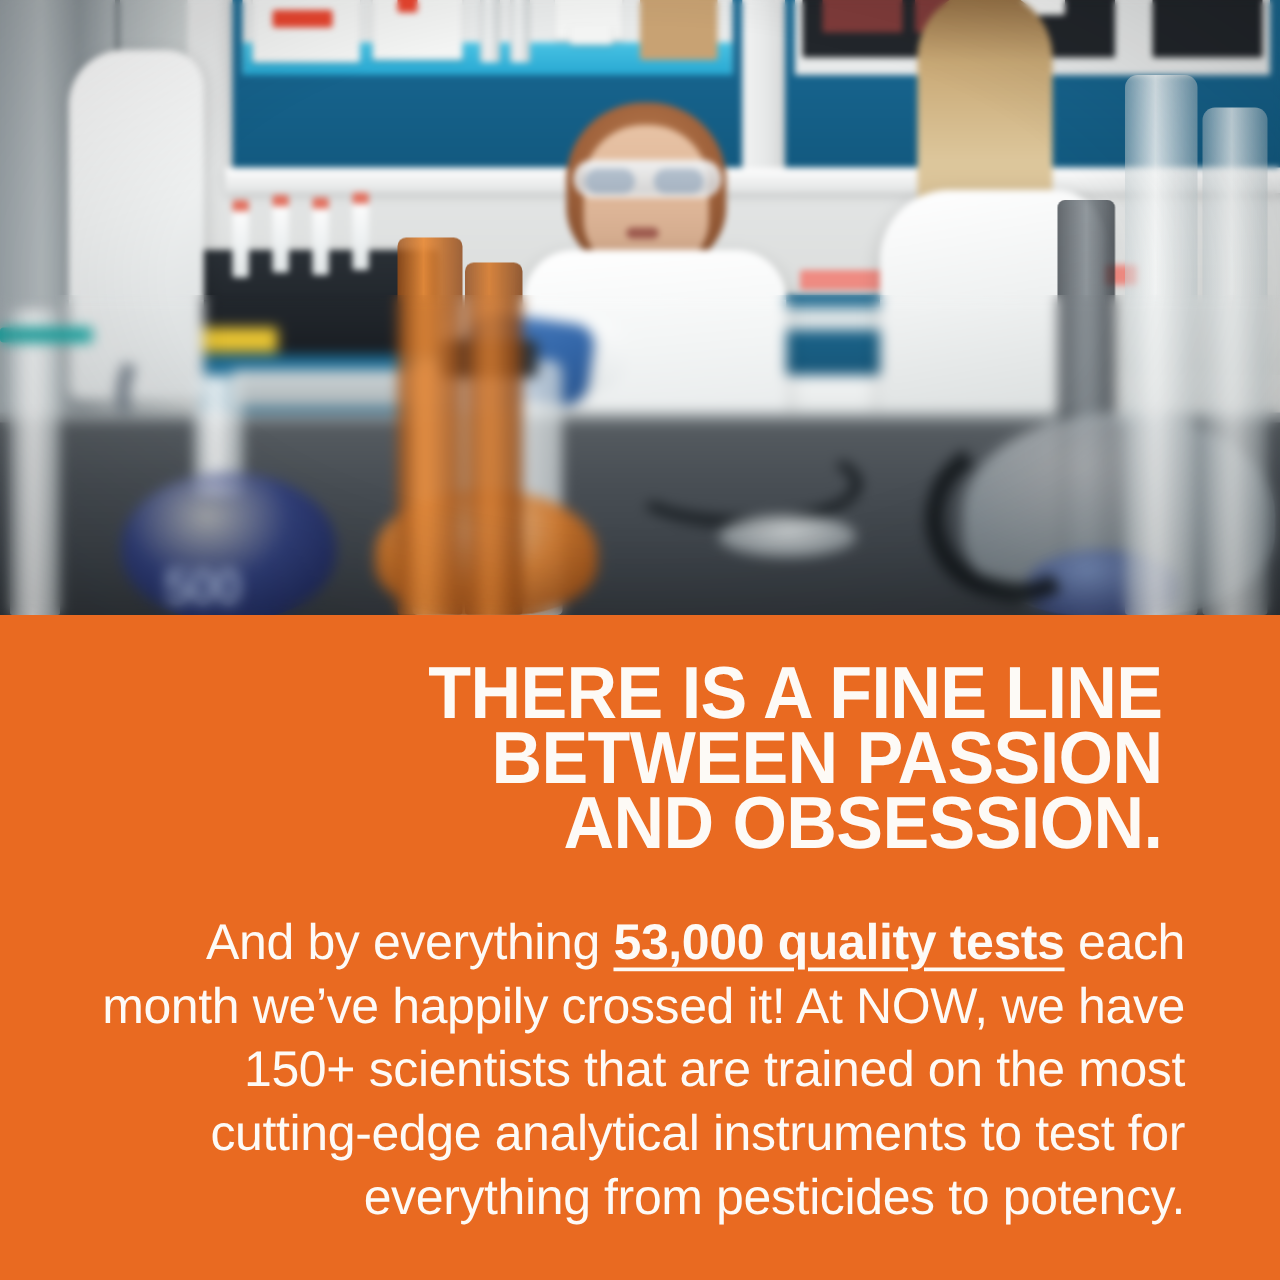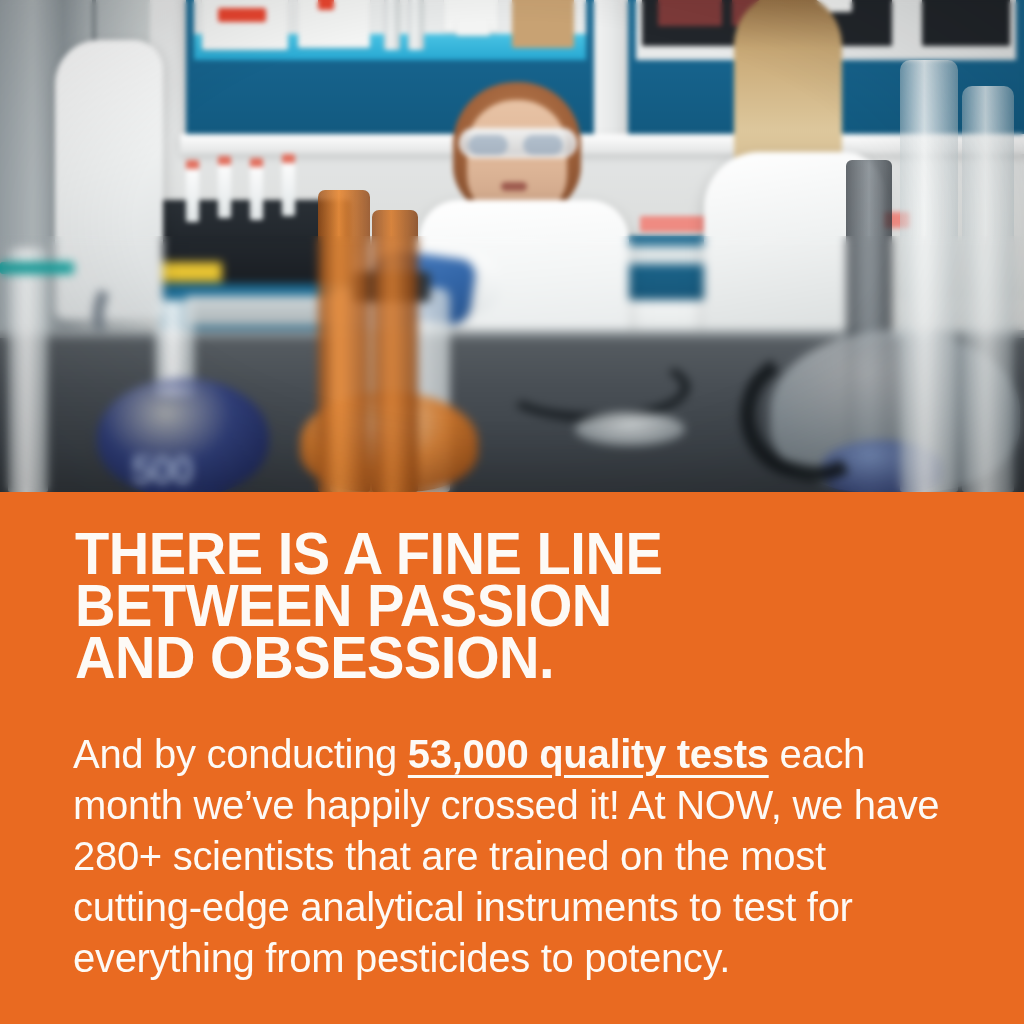--- a/index.html
+++ b/index.html
@@ -338,20 +338,21 @@
   }
   #photo-vignette {
     position:absolute; inset:0; pointer-events:none;
     background:radial-gradient(ellipse at 50% 45%, rgba(0,0,0,0) 52%, rgba(0,0,0,.20) 100%);
   }
 
   
   #text-panel {
     position:absolute; left:0; top:492px; width:1024px; height:532px;
     background:#e96a21;
+    text-align:right;
   }
 
   #headline {
     position:absolute; left:75px; top:36px; width:900px;
     color:#fdfaf6;
     font-family:"Liberation Sans", sans-serif;
     font-weight:bold;
     font-size:59px;
     line-height:52px;
     letter-spacing:-0.5px;
@@ -504,16 +505,16 @@
     <div id="photo-blur-near"></div>
     <div id="photo-vignette"></div>
   </div>
 
   <div id="text-panel" style="background: rgb(233, 106, 33);">
 
     <h1 id="headline" style="color: rgb(253, 250, 246);">THERE IS A FINE LINE
 BETWEEN PASSION
 AND OBSESSION.</h1>
 
-    <p id="body-copy" style="color: rgb(253, 250, 246);"><span>And by conducting </span><span class="stat">53,000 quality tests</span><span> each month we’ve happily crossed it! At NOW, we have 280+ scientists that are trained on the most cutting-edge analytical instruments to test for everything from pesticides to potency.</span></p>
+    <p id="body-copy" style="color: rgb(253, 250, 246);"><span>And by everything </span><span class="stat">53,000 quality tests</span><span> each month we’ve happily crossed it! At NOW, we have 150+ scientists that are trained on the most cutting-edge analytical instruments to test for everything from pesticides to potency.</span></p>
 
   </div>
 </div>
 
 </body></html>

